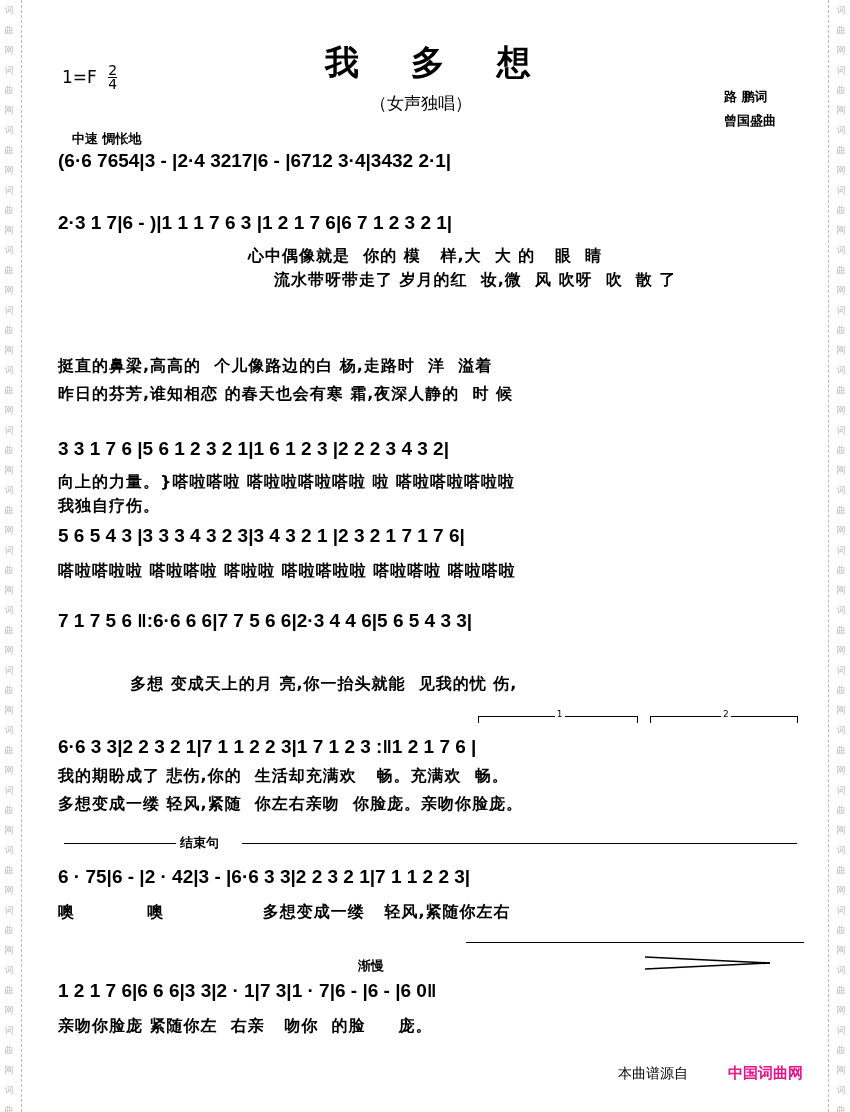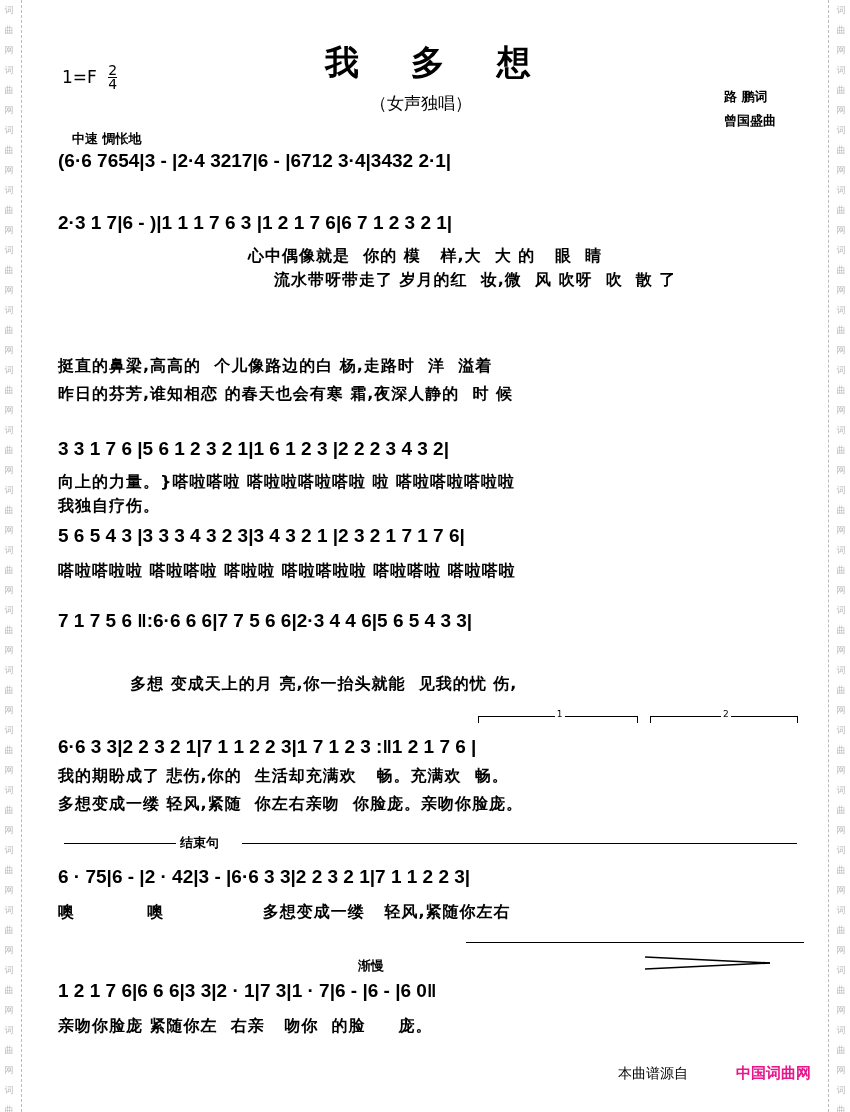--- a/index.html
+++ b/index.html
@@ -15,21 +15,21 @@
   .title{font-size:34px;font-weight:bold;letter-spacing:20px;}
   .subtitle{font-size:17px;}
   .key{font-size:17px;}
   .ts{display:inline-block;text-align:center;font-size:14px;line-height:13px;vertical-align:middle;margin-left:6px;}
   .ts .n{border-bottom:1px solid #000;}
   .small{font-size:13px;font-weight:bold;}
   .line{position:absolute;left:58px;width:745px;}
   .notes{position:absolute;left:0;top:0;width:100%;height:28px;font-family:"Liberation Sans",sans-serif;font-weight:bold;font-size:19px;white-space:nowrap;}
   .lyr{position:absolute;left:0;font-size:16px;font-weight:bold;white-space:pre;letter-spacing:1px;}
   .source{font-size:14px;font-weight:normal;}
-  .brand{font-size:15px;font-weight:bold;color:#e8158c;margin-left:8px;}
+  .brand{font-size:15px;font-weight:bold;color:#e8158c;}
   .hrule{position:absolute;height:1px;background:#000;}
   .volta{position:absolute;border-top:1px solid #000;border-left:1px solid #000;border-right:1px solid #000;height:6px;}
   .volta span{position:absolute;top:-8px;left:48%;font-size:9px;background:#fff;padding:0 2px;}
 </style>
 </head>
 <body>
 
 <div class="vline l"></div>
 <div class="vline r"></div>
 <div class="side left" id="wmL">

